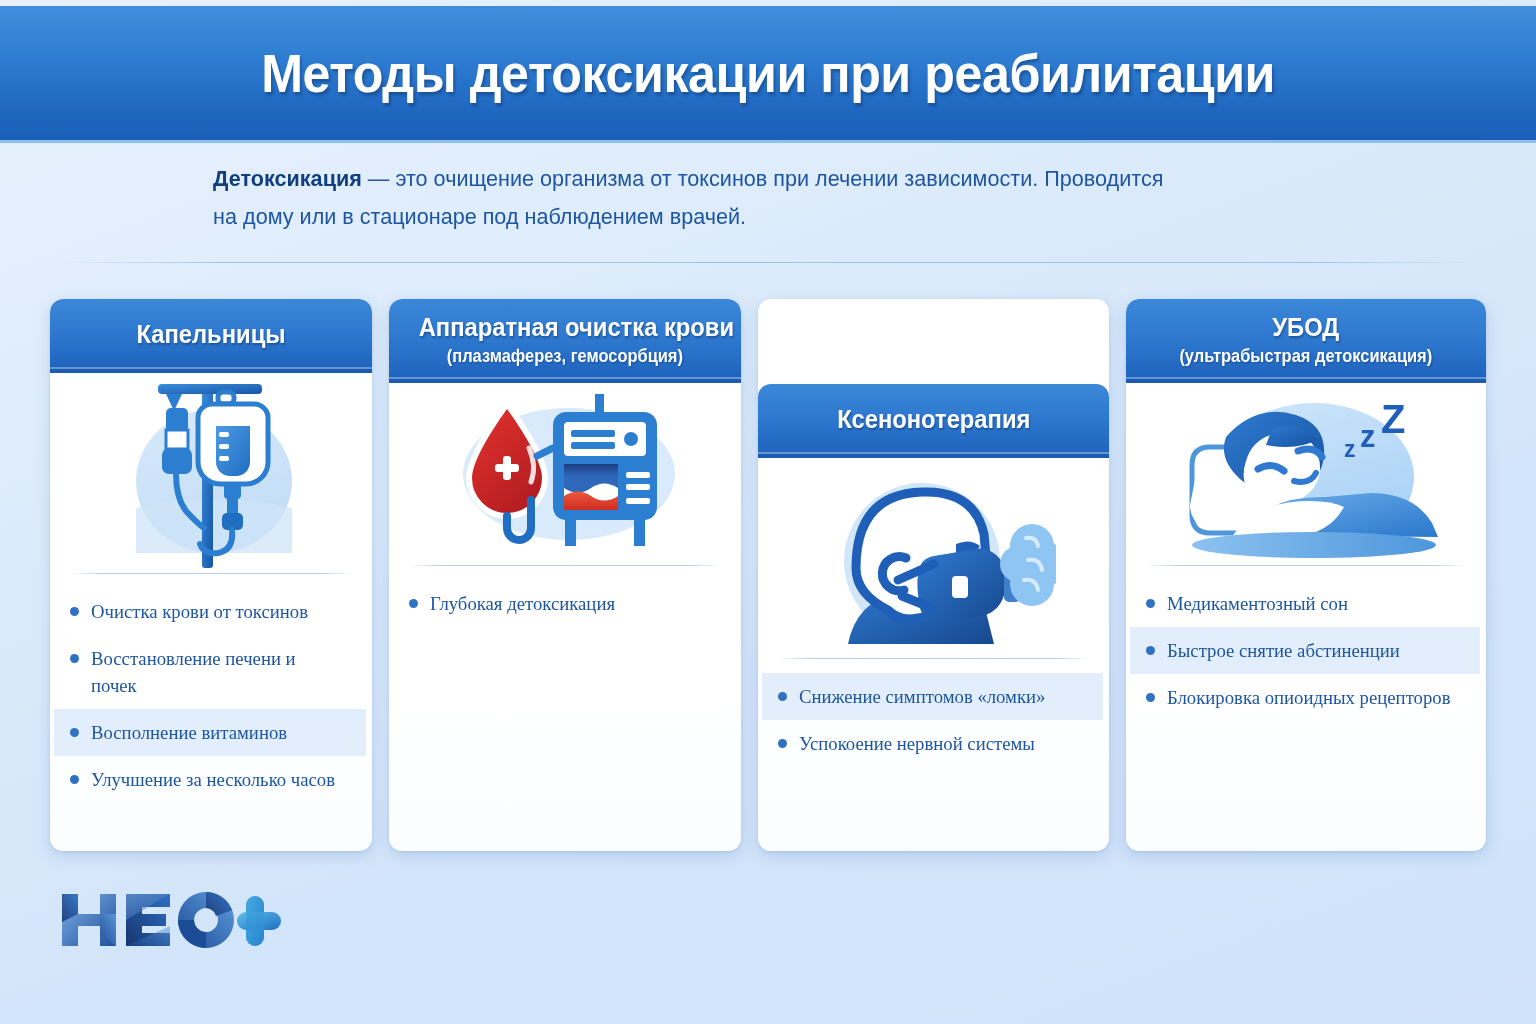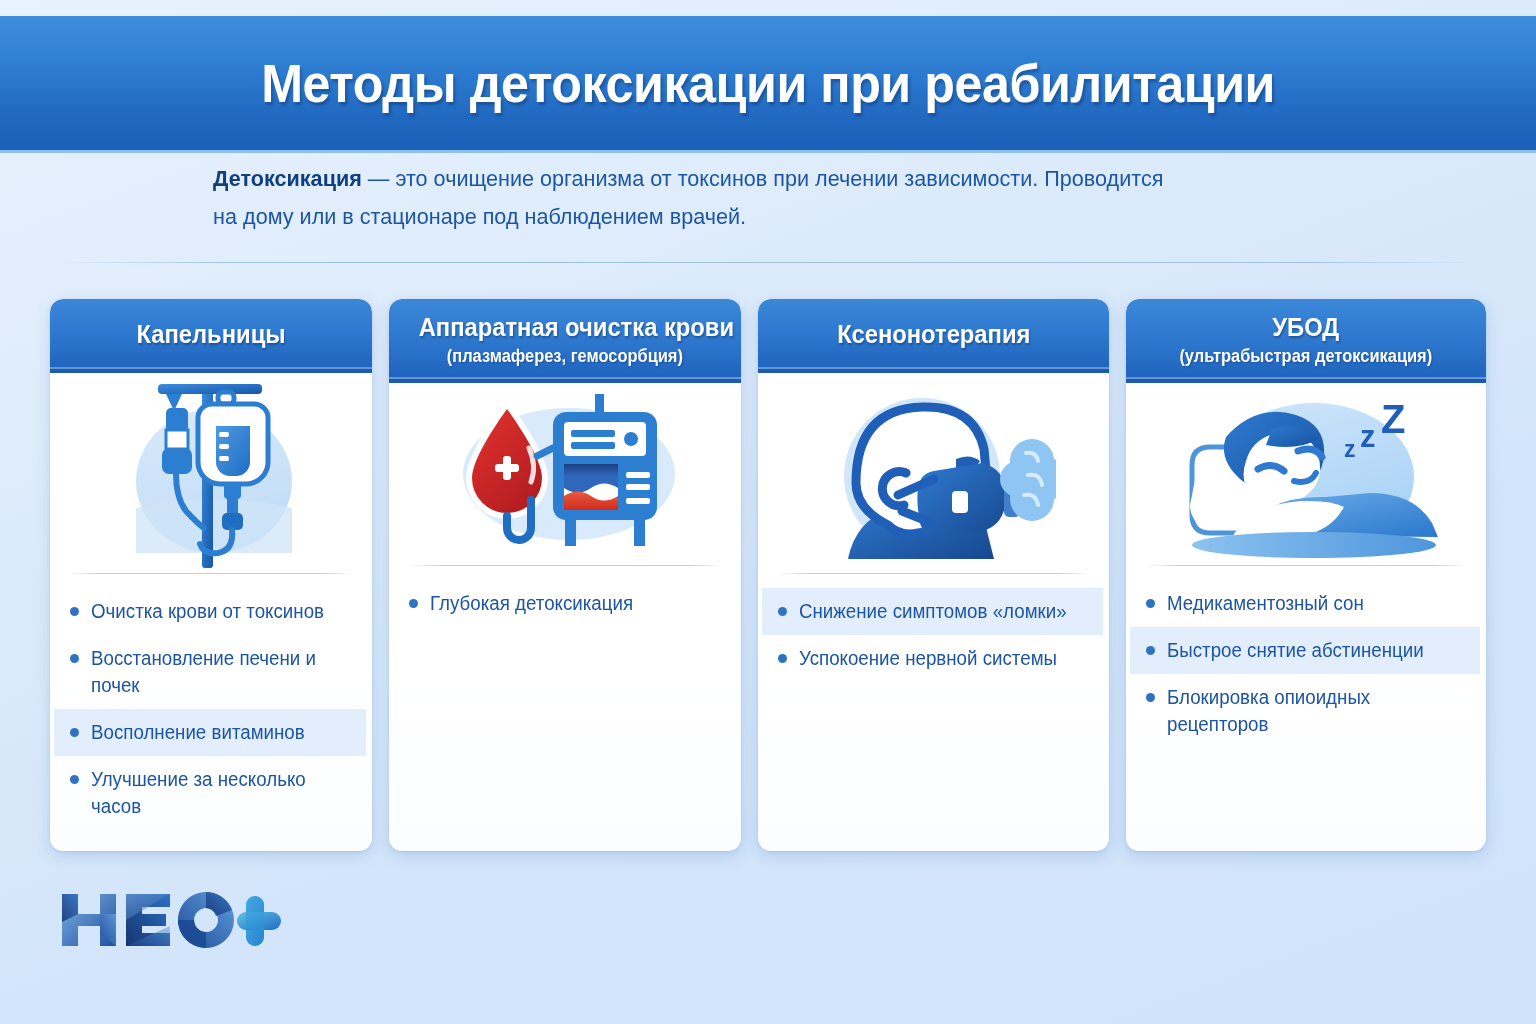--- a/index.html
+++ b/index.html
@@ -12,21 +12,21 @@
   }
 
   #page{
     position:relative;
     width:1536px; height:1024px;
     background:linear-gradient(160deg,#e8f1fd 0%,#dcebfb 35%,#d3e5fa 65%,#cfe3fa 100%);
   }
 
   
   .header{
-    position:absolute; left:0; top:16px;
+    position:absolute; left:0; top:6px;
     width:1536px; height:137px;
     background:linear-gradient(180deg,#3f8ddc 0%,#2f7fd3 35%,#1f66bf 80%,#1a5fb8 100%);
     display:flex; align-items:center; justify-content:center;
     border-bottom:3px solid #8fc0ec;
   }
   .header-title{
     color:#ffffff;
     font-size:54px;
     font-weight:bold;
     letter-spacing:-0.5px;
@@ -67,21 +67,21 @@
   .card{
     position:relative;
     background:linear-gradient(180deg,#ffffff 0%,#ffffff 70%,#fbfdff 100%);
     border-radius:13px;
     box-shadow:0 5px 16px rgba(61,116,180,.20), 0 1px 3px rgba(61,116,180,.16);
     display:flex; flex-direction:column;
     overflow:hidden;
   }
   .card.c1{ width:326px; }
   .card.c2{ width:356px; }
-  .card.c3{ width:356px; }
+  .card.c3{ width:356px;justify-content:center; }
   .card.c4{ width:364px; }
 
   .card-head{
     background:linear-gradient(180deg,#3b87d8 0%,#2f7ad0 45%,#1f63bd 100%);
     border-bottom:4px solid #1b5cb2;
     border-radius:13px 13px 0 0;
     color:#fff;
     text-align:center;
     padding:12px 22px 11px;
     box-shadow:inset 0 -7px 0 -5px rgba(255,255,255,.32);
@@ -109,21 +109,21 @@
     display:flex; align-items:center; justify-content:center;
   }
   .card.c2 .card-icon, .card.c4 .card-icon{ height:182px; }
 
   .card-sep{
     margin:0 20px 14px;
     height:1px;
     background:linear-gradient(90deg,rgba(170,200,232,0) 0%,#b9d2ec 10%,#b9d2ec 90%,rgba(170,200,232,0) 100%);
   }
 
-  .bullets{ list-style:none; padding:0 6px 0 4px; }
+  .bullets{ list-style:none; padding:0 6px 0 4px;font-family:Liberation Serif, serif; }
   .bullets li{
     position:relative;
     display:flex;
     align-items:flex-start;
     padding:10px 12px 10px 16px;
     color:#1d55a2;
     font-size:19.5px;
     line-height:27px;
   }
   .bullets li .dot{

